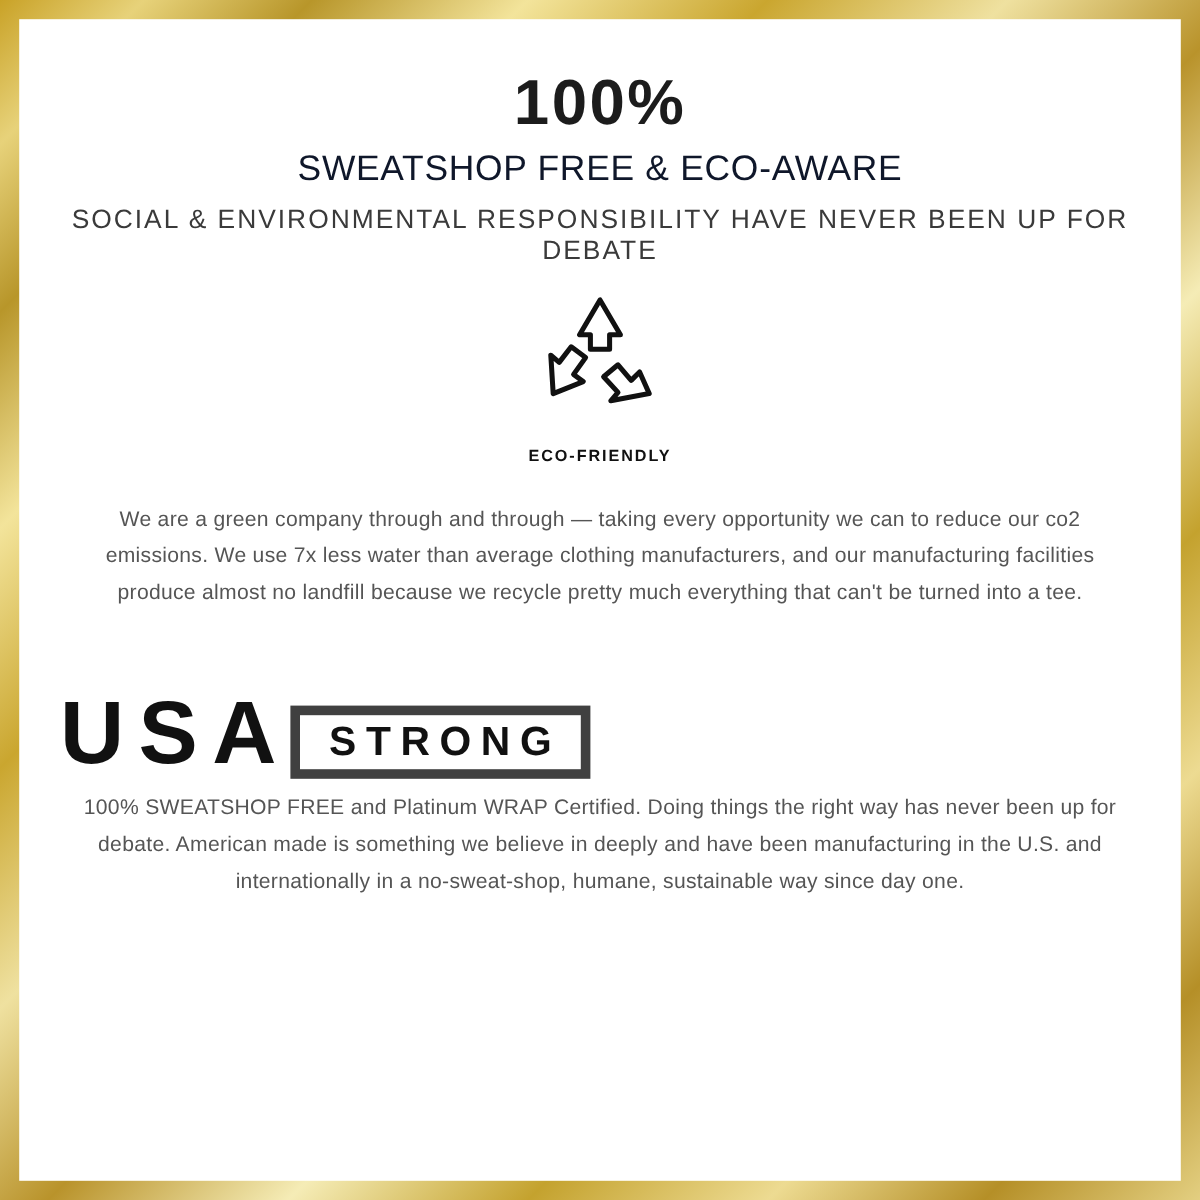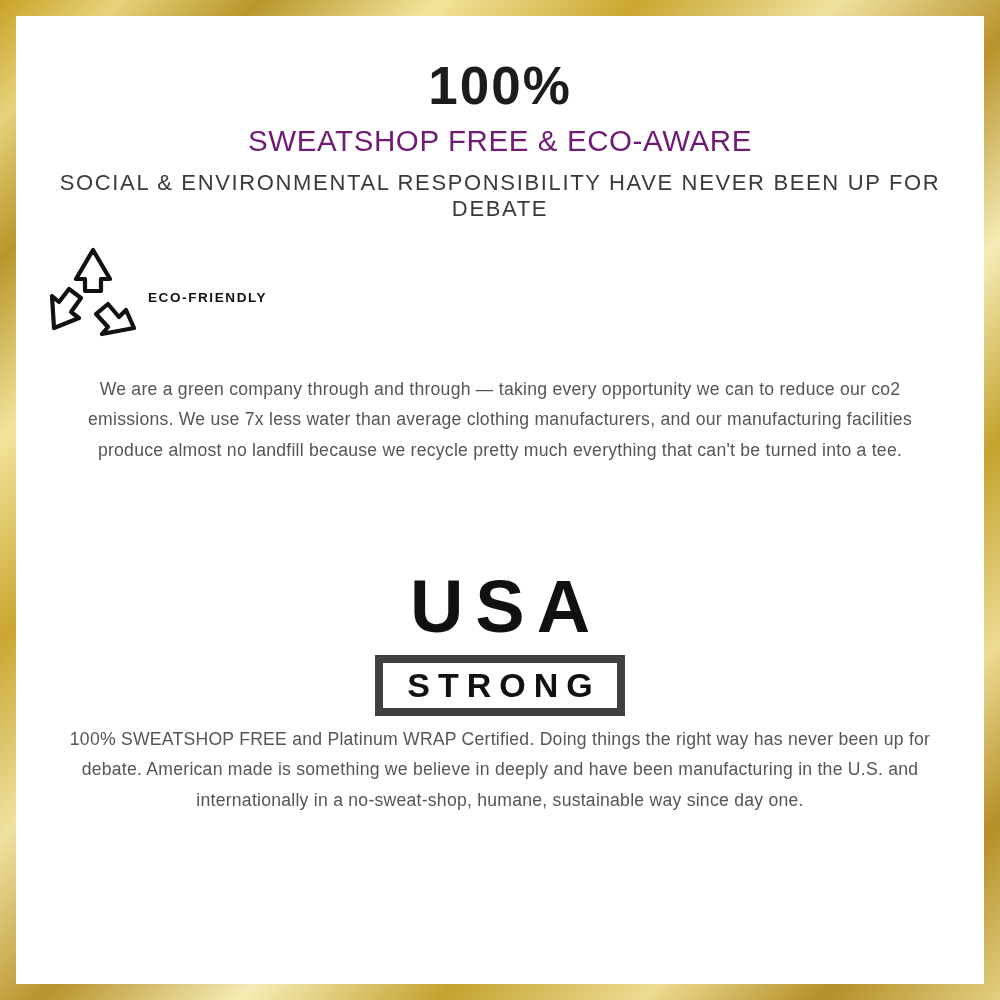--- a/index.html
+++ b/index.html
@@ -61,36 +61,37 @@
     font-weight: 700;
     letter-spacing: 2px;
     color: #1c1c1c;
     line-height: 1.05;
   }
   .headline-sub {
     margin-top: 10px;
     font-size: 29.5px;
     font-weight: 500;
     letter-spacing: 0.6px;
-    color: #701a75;
+    color: #0f172a;
   }
   .headline-tag {
     margin-top: 12px;
     font-size: 22px;
     font-weight: 400;
     letter-spacing: 1.65px;
     color: #3a3a3a;
   }
 
   
   .eco-badge {
     margin-top: 22px;
     display: flex;
-    flex-direction: row;
+    flex-direction: column;
     align-items: center;
+    gap: 20px;
   }
   .eco-badge svg {
     display: block;
   }
   .eco-label {
     margin-top: 8px;
     font-size: 13.5px;
     font-weight: 700;
     letter-spacing: 1.6px;
     color: #111111;
@@ -109,24 +110,24 @@
     margin-top: 30px;
     width: 840px;
   }
   .para-usa {
     margin-top: 8px;
     width: 900px;
   }
 
   
   .usa-block {
-    margin-top: 107px;
+    margin-top: 68px;
     display: flex;
-    flex-direction: column;
-    align-items: center;
+    flex-direction: row;
+    align-items: flex-start;
   }
   .usa-word {
     font-size: 74px;
     font-weight: 700;
     letter-spacing: 12px;
     color: #111111;
     line-height: 0.95;
     text-indent: 12px;
   }
   .strong-box {

